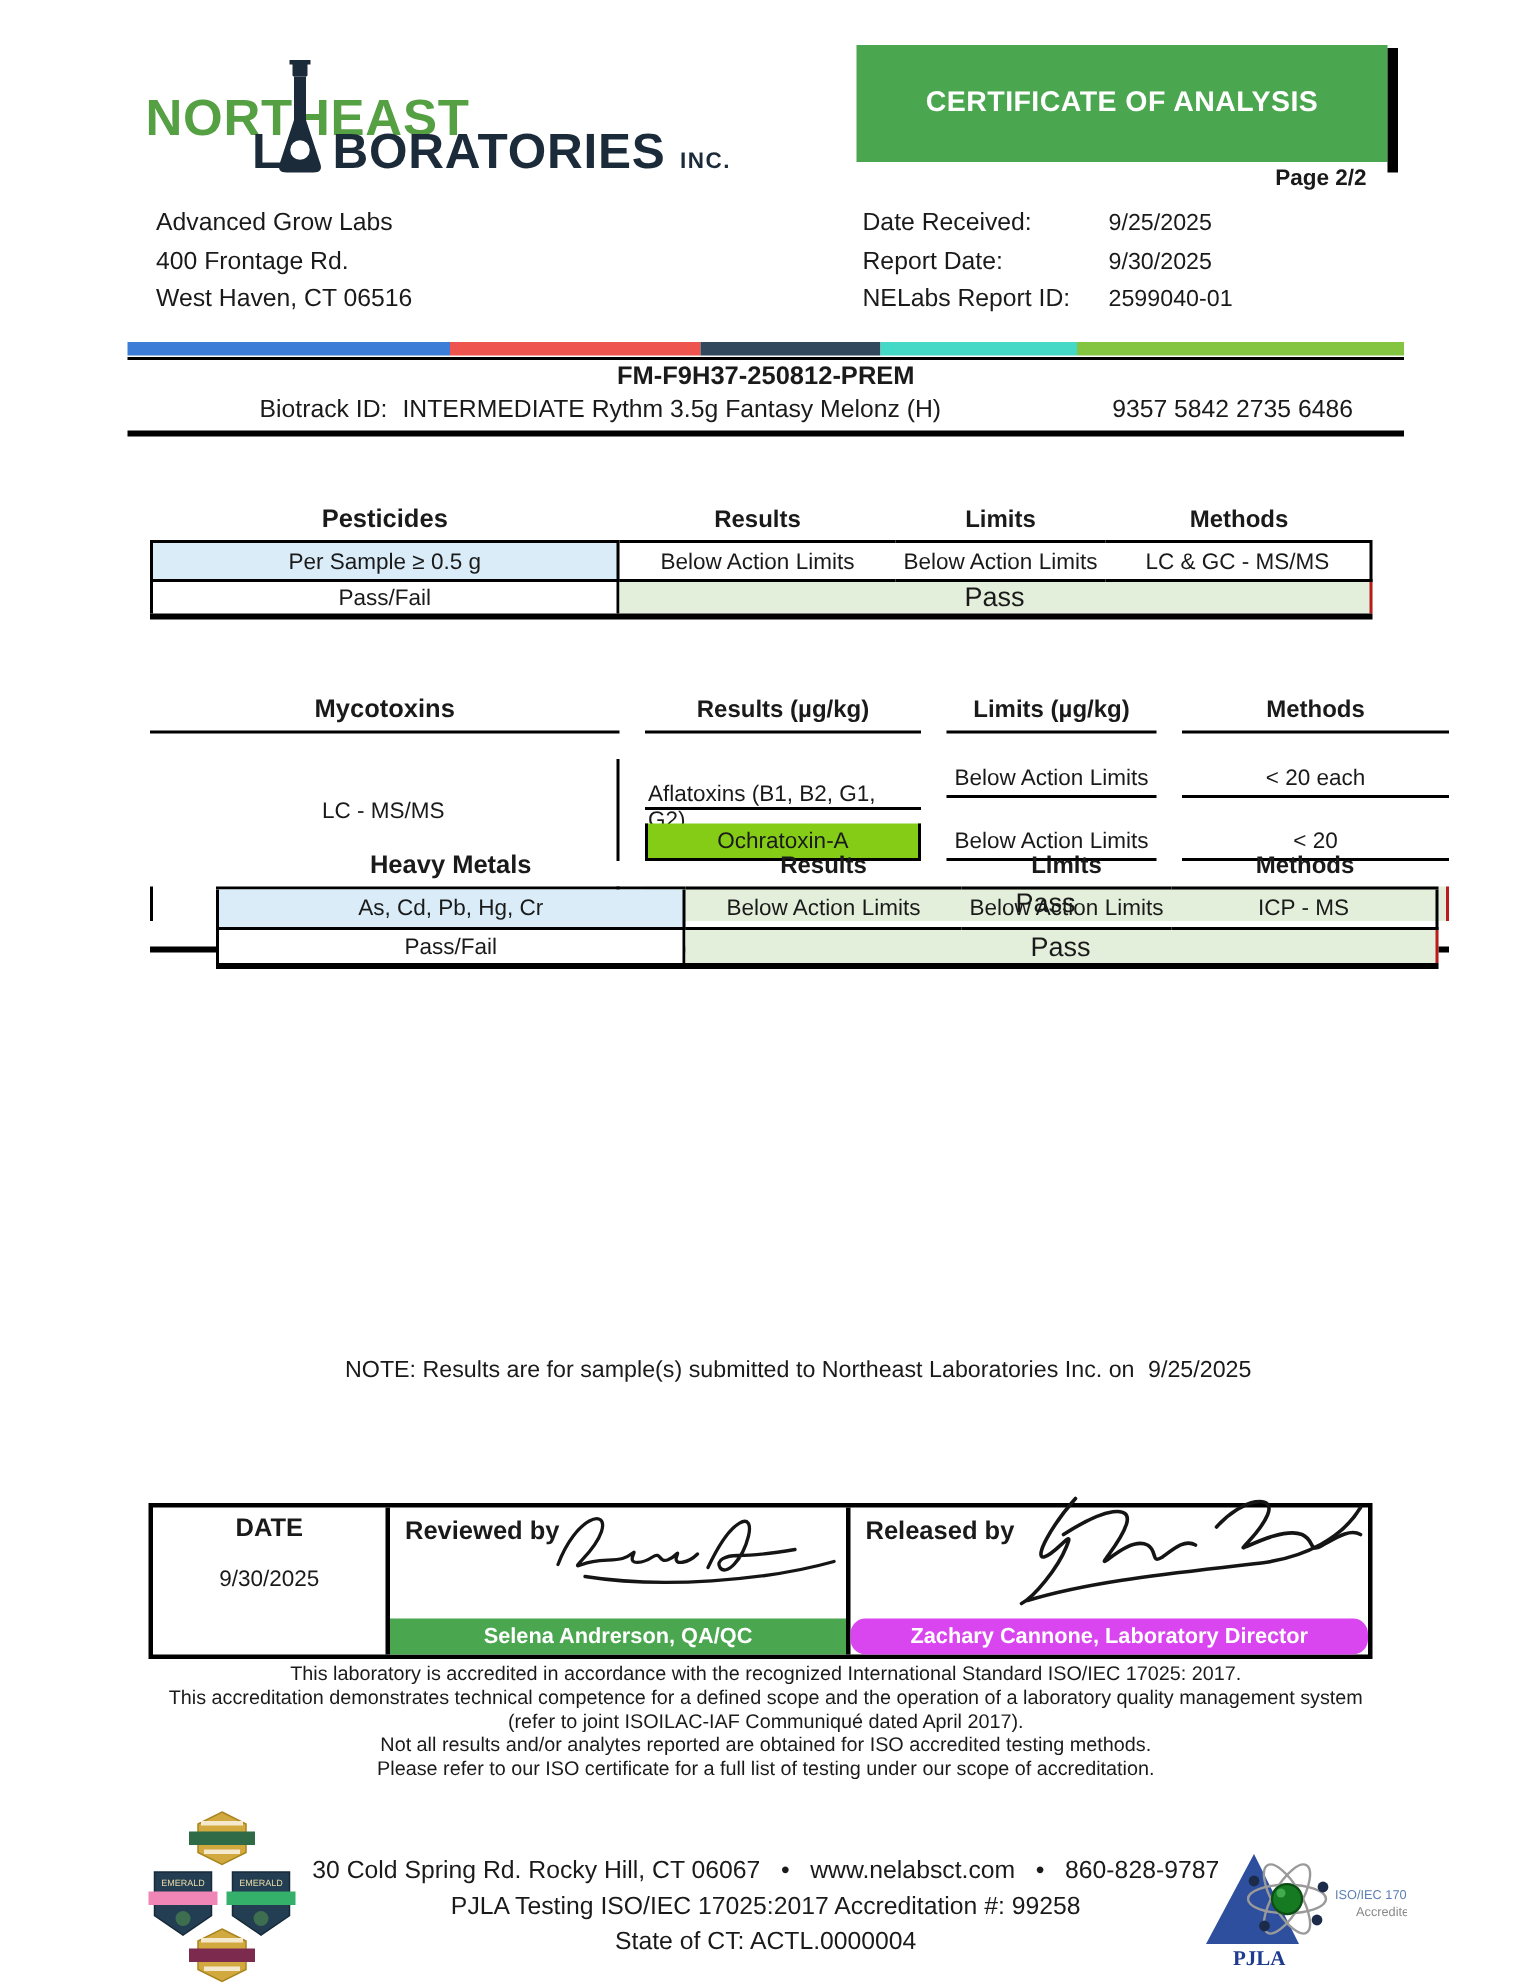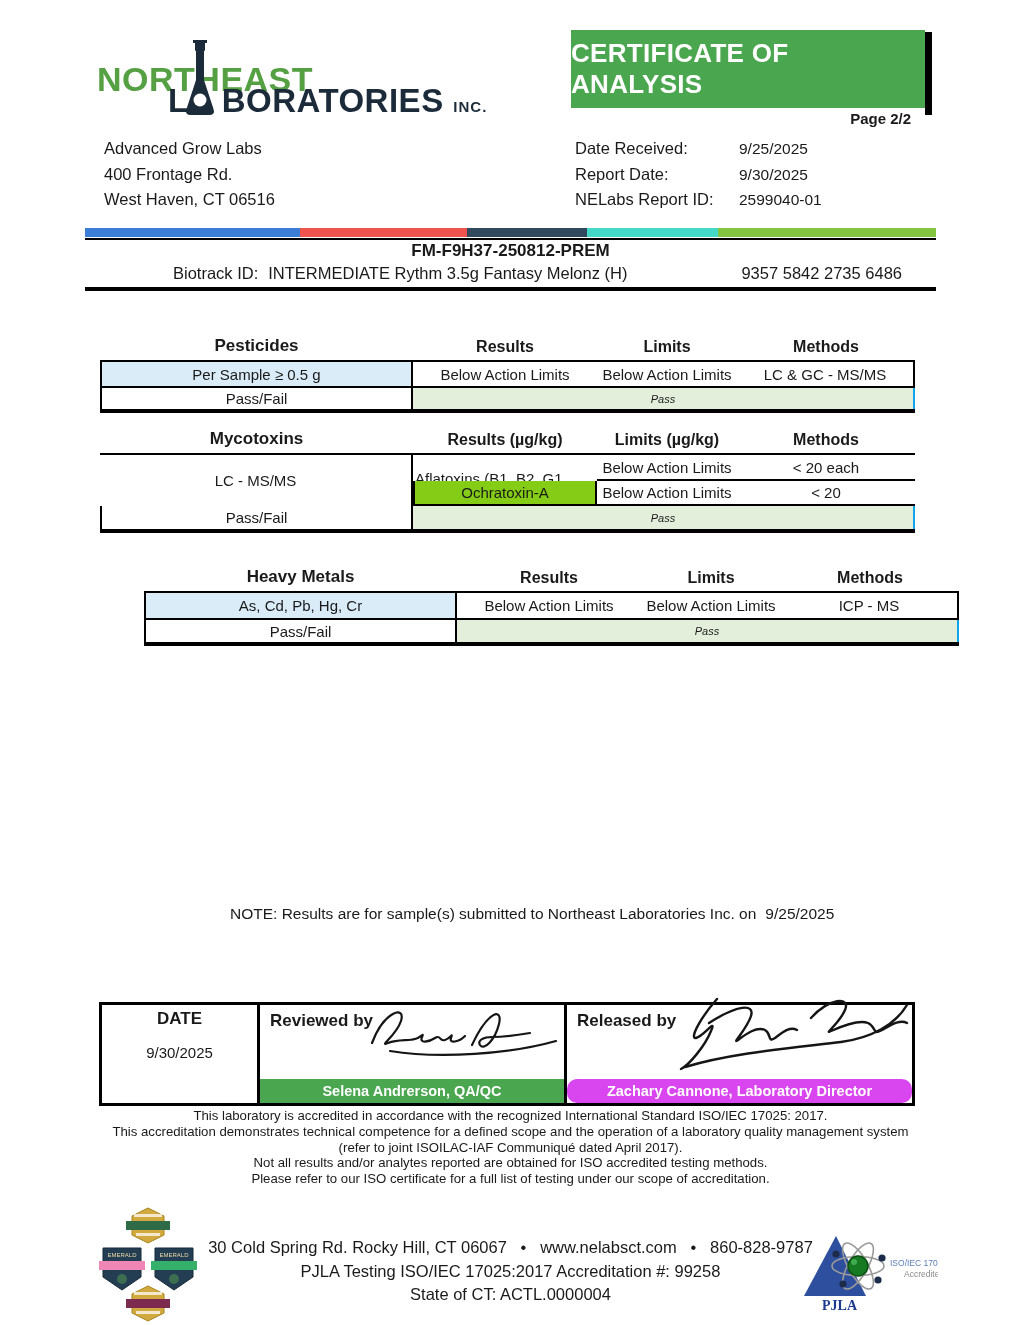--- a/index.html
+++ b/index.html
@@ -15,21 +15,21 @@
   }
   
   .logo-w1 { position:absolute; left:97px; top:60px; font-size:34px; font-weight:bold; color:#55a043; letter-spacing:0.5px; }
   .logo-line2 { position:absolute; left:168px; top:82px; font-size:33px; font-weight:bold; color:#1c2b3a; letter-spacing:0.5px; }
   .logo-gap { display:inline-block; width:33px; }
   .logo-inc { font-size:15px; letter-spacing:1px; }
   .flask { position:absolute; left:183px; top:40px; }
   
   .banner { position:absolute; left:571px; top:30px; width:354px; height:78px; background:#4aa64f;
             display:flex; align-items:center; justify-content:center; }
-  .banner-title { color:#ffffff; font-weight:bold; font-size:26px; letter-spacing:0.3px; }
+  .banner-title { color:#ffffff; font-weight:bold; font-size:19px; letter-spacing:0.3px; }
   .banner-shadow { position:absolute; left:925px; top:32px; width:7px; height:83px; background:#000; }
   .page-label { position:absolute; left:771px; top:110px; width:140px; text-align:right; font-weight:bold; font-size:15px; }
   
   .client { position:absolute; left:104px; top:136px; font-size:16.5px; line-height:25.5px; }
   .meta { position:absolute; left:575px; top:136px; font-size:16.5px; line-height:25.5px; }
   .meta-row { display:flex; }
   .meta-row .lbl { width:164px; }
   .meta-row .val { font-size:15.5px; }
   
   .stripe { position:absolute; left:85px; top:228px; width:851px; height:9px; display:flex; }
@@ -48,25 +48,25 @@
          grid-template-columns:313px 184px 140px 178px; }
   .th { font-weight:bold; font-size:16px; display:flex; align-items:flex-end; justify-content:center;
         border-bottom:2px solid #000; padding-bottom:4px; }
   .th.title { font-size:17px; }
   .c { display:flex; align-items:center; justify-content:center; font-size:15px; border-bottom:2px solid #000; }
   .c.analyte { background:#d9ecf8; border-left:2px solid #000; border-right:2px solid #000; }
   .c.last { border-right:2px solid #000; }
   .c.nobot { border-bottom:none; }
   .passlbl { background:#fff; border-left:2px solid #000; border-right:2px solid #000; border-bottom:none;
              display:flex; align-items:center; justify-content:center; font-size:15px; }
-  .passval { grid-column:2/5; background:#e3efdb; border-right:2px solid #0ea5e9; border-bottom:none;
-             display:flex; align-items:center; justify-content:center; font-size:11px;font-style:italic; }
+  .passval { grid-column:2/5; background:#e3efdb; border-right:2px solid #b91c1c; border-bottom:none;
+             display:flex; align-items:center; justify-content:center; font-size:18px; }
   .tbl-bottom { grid-column:1/-1; height:4px; background:#000; }
   #tbl-pesticides { top:337px; grid-template-rows:25px 26px 21px 4px; }
-  #tbl-mycotoxins { top:431px; grid-template-rows:24px 26px 25px 23px 4px; }
+  #tbl-mycotoxins { top:465px; grid-template-rows:24px 26px 25px 23px 4px;gap:17px; }
   #tbl-heavymetals { top:569px; grid-template-rows:24px 27px 22px 4px;padding-left:44px; }
   .method-span { grid-row:2/4; }
   
   .note { position:absolute; left:230px; top:905px; display:flex; gap:9px; font-size:15.5px; }
   
   .sign { position:absolute; left:99px; top:1002px; width:816px; height:104px; border:3px solid #000;
           display:grid; grid-template-columns:158px 307px 345px; }
   .sign-cell { position:relative; border-right:3px solid #000; }
   .sign-cell:last-child { border-right:none; }
   .sign-date-label { text-align:center; font-weight:bold; font-size:17px; margin-top:4px; }

